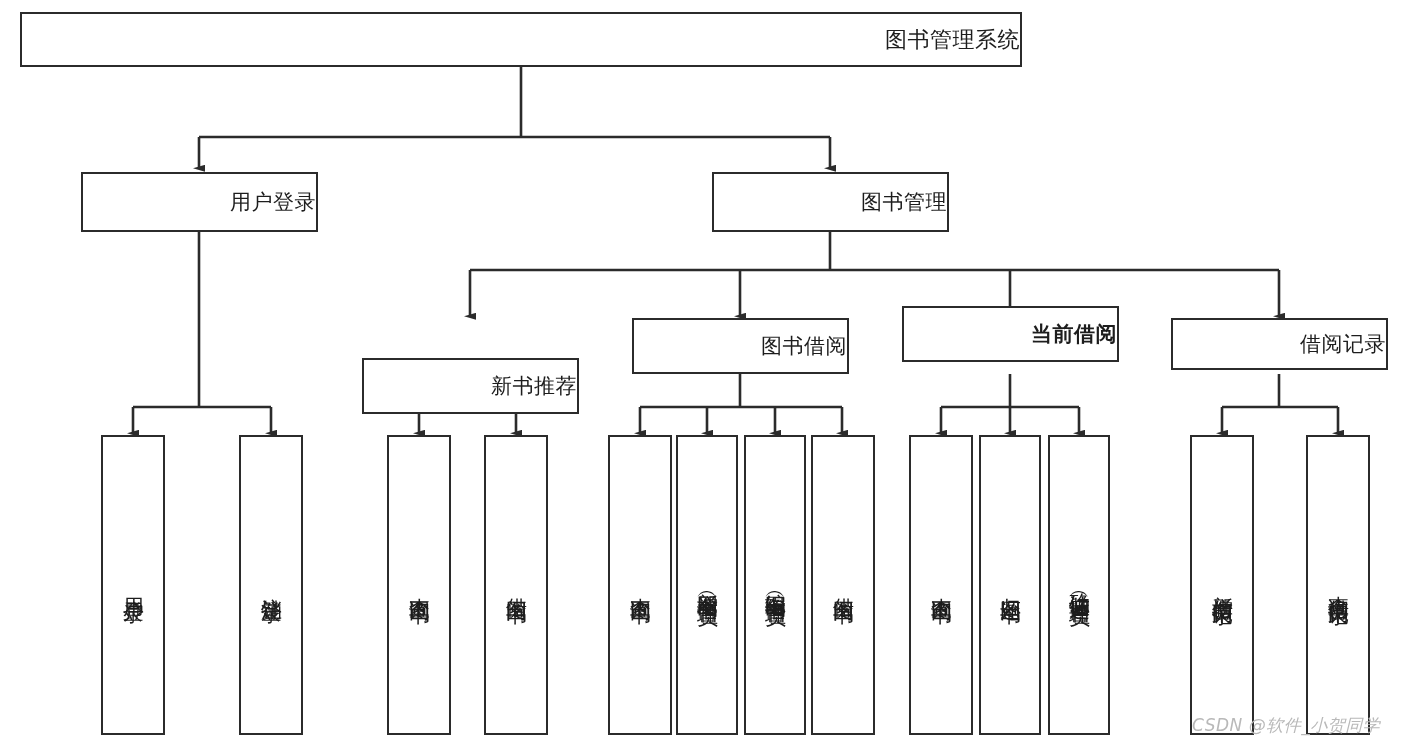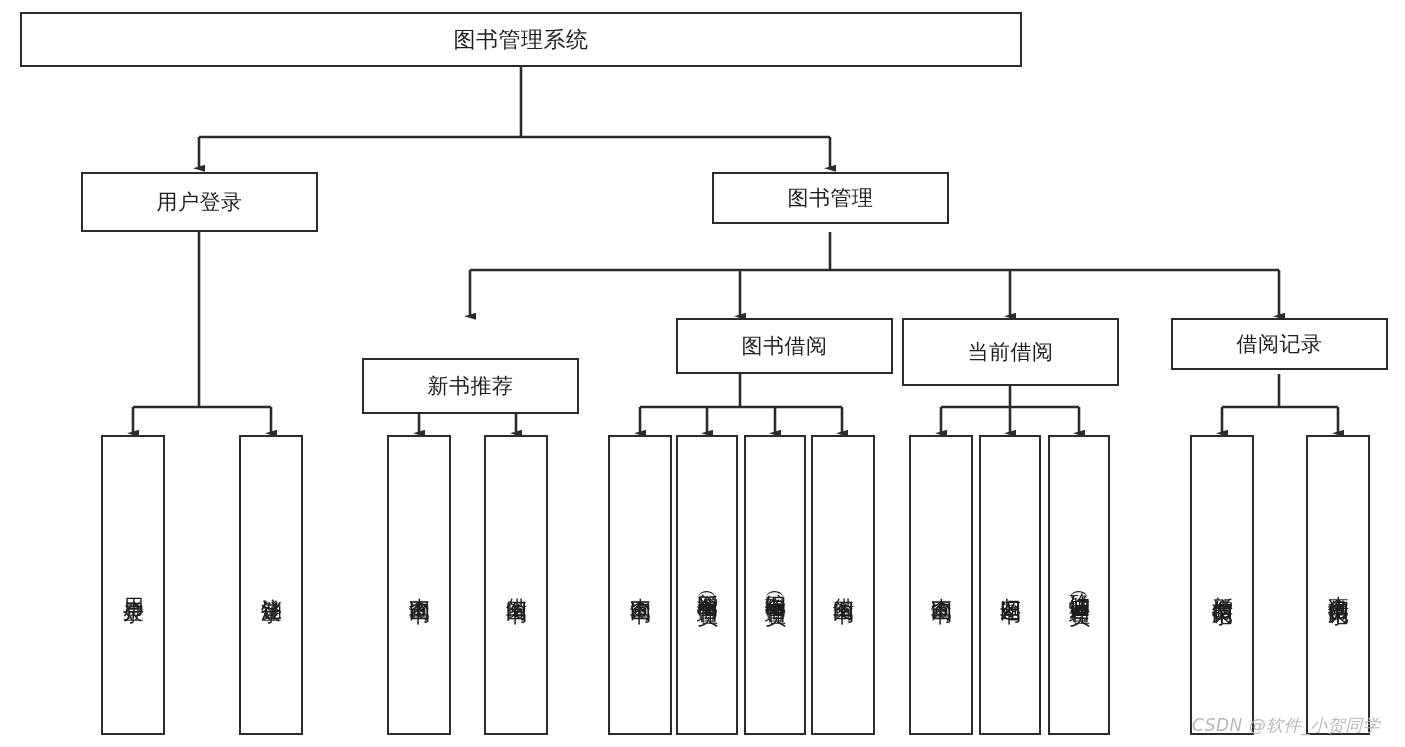--- a/index.html
+++ b/index.html
@@ -26,21 +26,21 @@
     width: 1405px;
     height: 747px;
   }
   .node {
     position: absolute;
     box-sizing: border-box;
     background: #ffffff;
     border: 2.5px solid #2b2b2b;
     display: flex;
     align-items: center;
-    justify-content: center;
+    justify-content: flex-end;
     z-index: 2;
   }
   .node-label {
     color: #1d1d1d;
     letter-spacing: 0.5px;
     white-space: nowrap;
     line-height: 1.15;
   }
   .node.root .node-label { font-size: 22px; }
   .node.level2 .node-label { font-size: 21px; }
@@ -122,31 +122,31 @@
     </g>
   </svg>
 
   <div class="node root" style="left:20px; top:12px; width:1002px; height:55px;">
     <span class="node-label">图书管理系统</span>
   </div>
 
   <div class="node level2" style="left:81px; top:172px; width:237px; height:60px;">
     <span class="node-label">用户登录</span>
   </div>
-  <div class="node level2" style="left:712px; top:172px; width:237px; height:52px;">
+  <div class="node level2" style="left:712px; top:172px; width:237px; height:60px;">
     <span class="node-label">图书管理</span>
   </div>
 
   <div class="node level2" style="left:362px; top:318px; width:217px; height:56px;margin-top:40px;">
     <span class="node-label">新书推荐</span>
   </div>
-  <div class="node level2" style="left:632px; top:318px; width:217px; height:56px;margin-left:44px;">
+  <div class="node level2" style="left:632px; top:318px; width:217px; height:56px;">
     <span class="node-label">图书借阅</span>
   </div>
-  <div class="node level2" style="left:902px; top:318px; width:217px; height:68px;">
+  <div class="node level2" style="left:902px; top:306px; width:217px; height:56px;font-weight:bold;">
     <span class="node-label">当前借阅</span>
   </div>
   <div class="node level2" style="left:1171px; top:318px; width:217px; height:52px;">
     <span class="node-label">借阅记录</span>
   </div>
 
   <div class="node leaf" style="left:101px; top:435px; width:64px; height:300px;">
     <span class="node-label">用户登录</span>
   </div>
   <div class="node leaf" style="left:239px; top:435px; width:64px; height:300px;">

